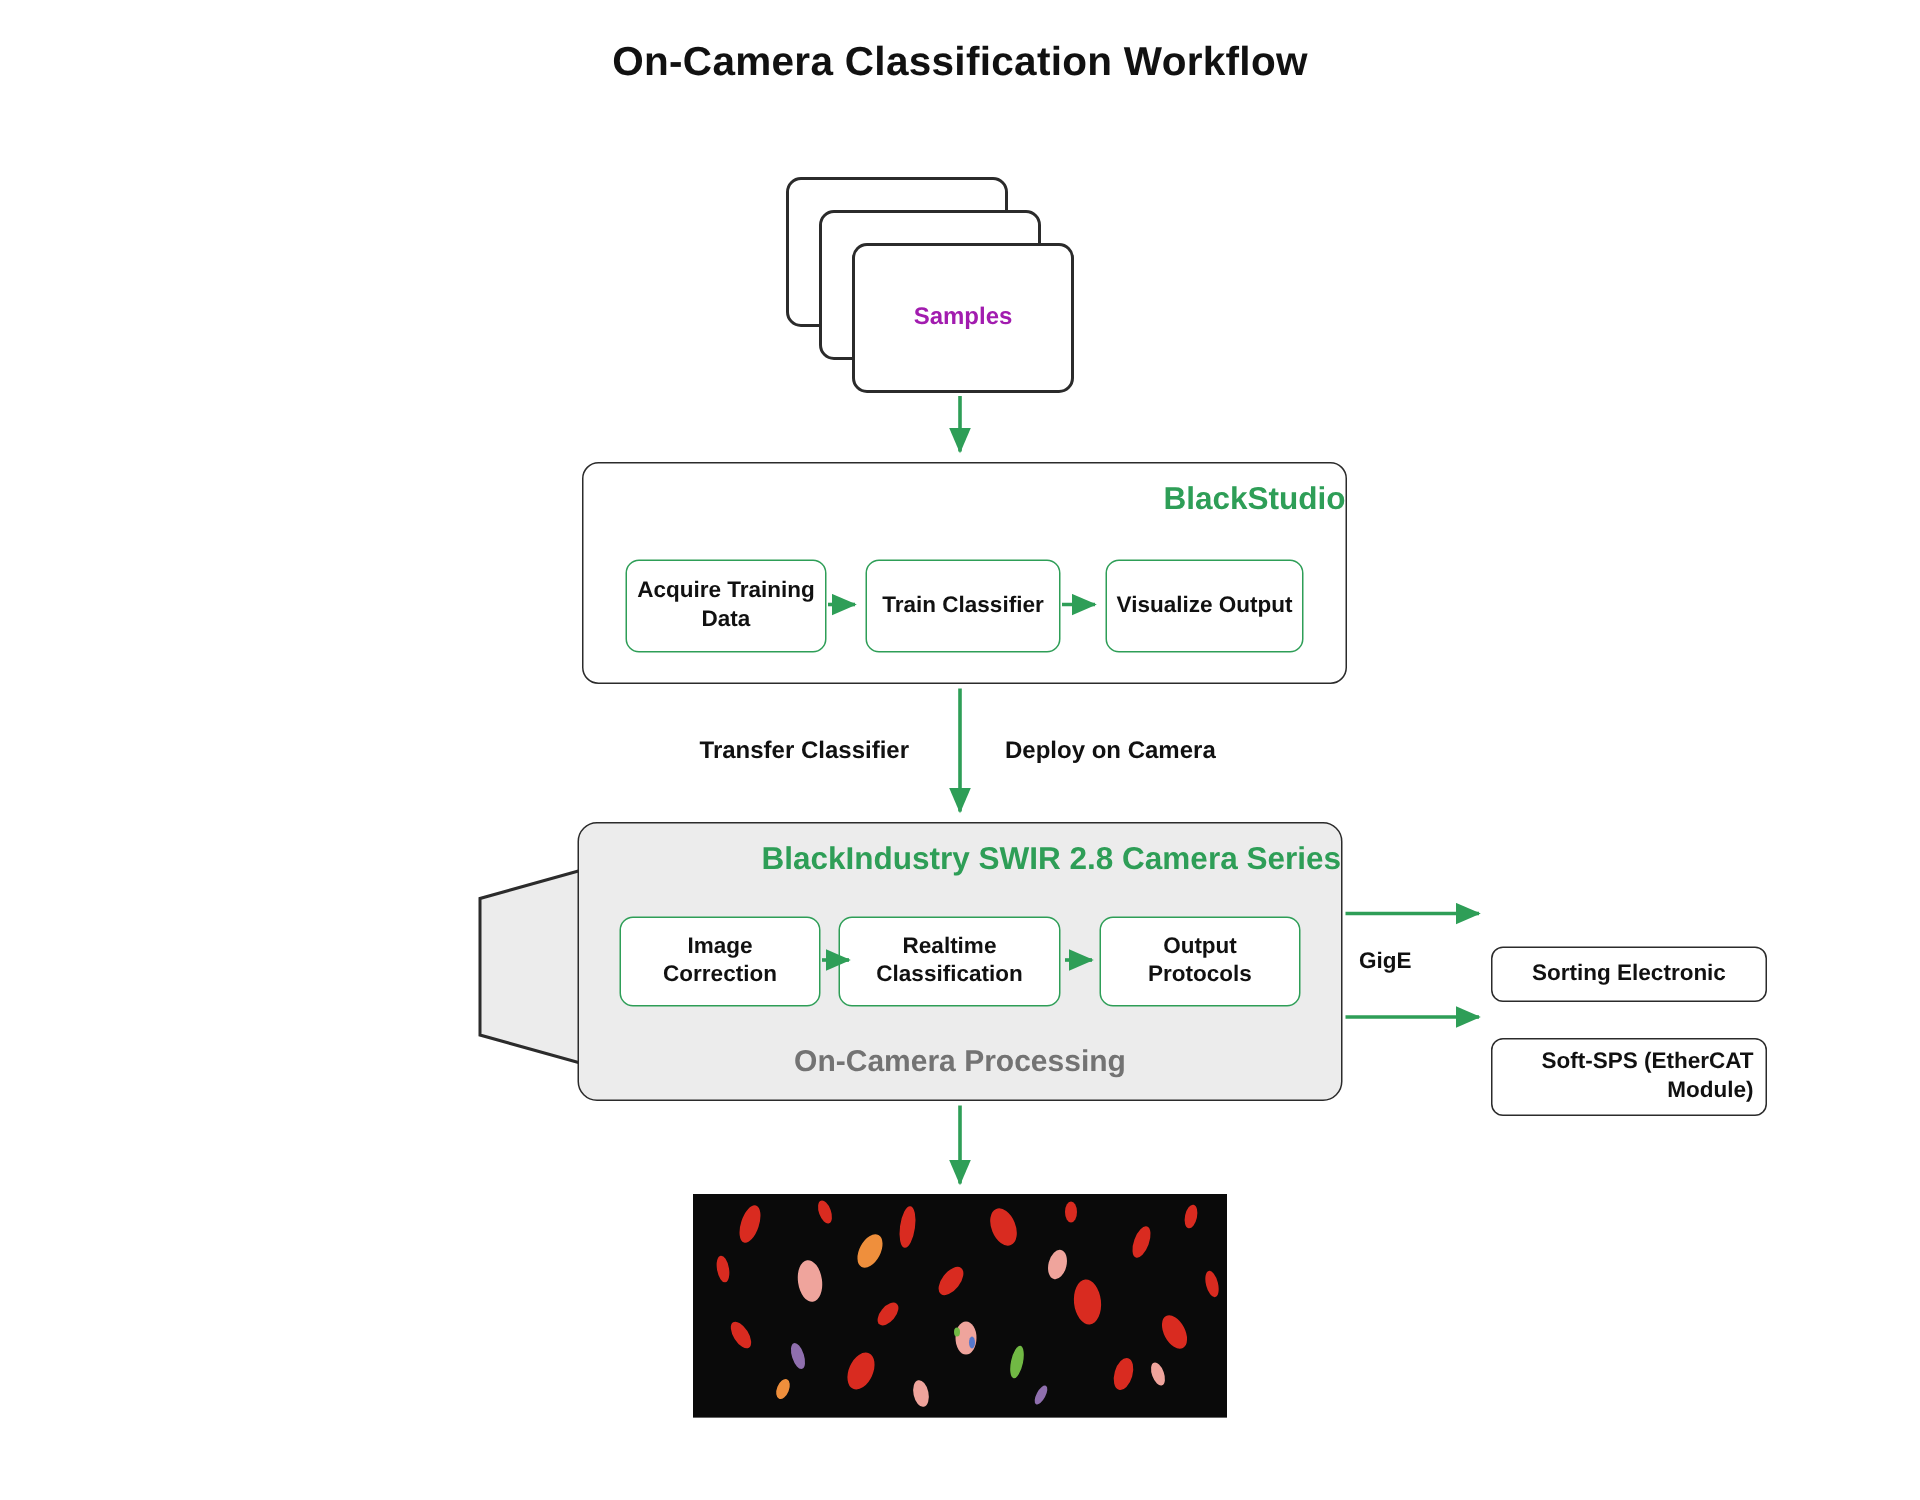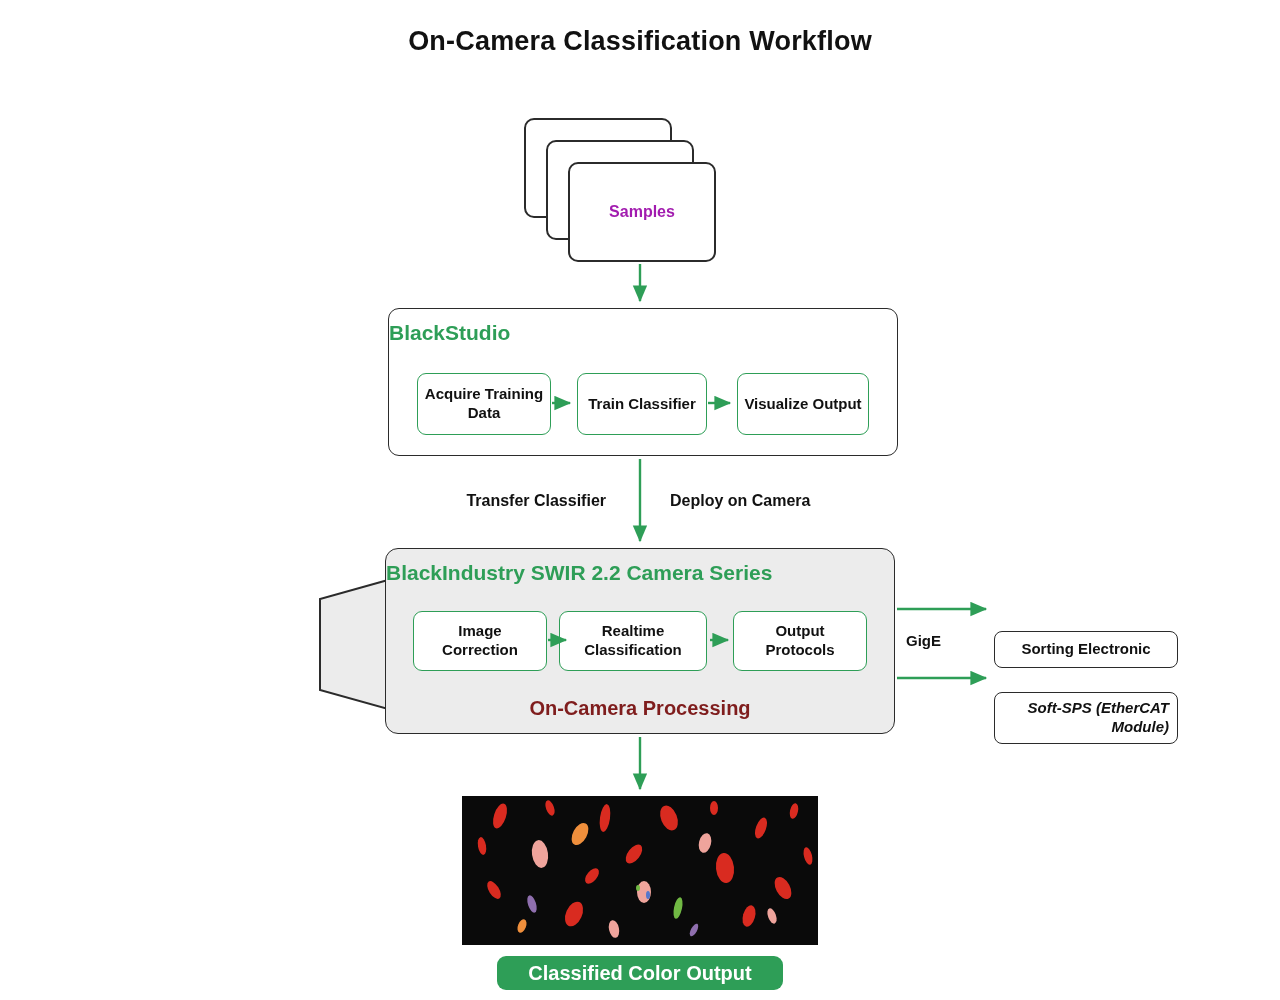--- a/index.html
+++ b/index.html
@@ -19,24 +19,24 @@
   .card.back{left:524px;top:118px;z-index:2;}
   .card.mid{left:546px;top:140px;z-index:3;}
   .card.front{left:568px;top:162px;z-index:4;display:flex;align-items:center;justify-content:center;}
   .card-label{font-size:16px;font-weight:700;color:#a21caf;}
 
   
   .bigbox{position:absolute;box-sizing:border-box;border:1.6px solid #2b2b2b;border-radius:11px;z-index:2;}
   .studio{left:388px;top:308px;width:510px;height:148px;background:#ffffff;}
   .camera{left:385px;top:548px;width:510px;height:186px;background:#ececec;border-radius:13px;}
 
-  .bigbox-title{position:absolute;left:0;top:12px;width:100%;text-align:left;
+  .bigbox-title{position:absolute;left:0;top:12px;width:100%;text-align:right;
                 font-size:21px;font-weight:700;color:#2e9e57;}
   .camera-sub{position:absolute;left:0;bottom:13px;width:100%;text-align:center;
-              font-size:20px;font-weight:700;color:#7f1d1d;}
+              font-size:20px;font-weight:700;color:#737373;}
 
   .step{position:absolute;box-sizing:border-box;background:#ffffff;border:1.7px solid #2e9e57;
         border-radius:9px;display:flex;align-items:center;justify-content:center;text-align:center;
         font-size:15px;font-weight:700;color:#111;line-height:1.25;padding:4px 6px;}
   .studio .step{top:64px;height:62px;}
   .camera .step{top:62px;height:60px;}
   .s1{left:28px;width:134px;}
   .s2{left:188px;width:130px;}
   .s3{left:348px;width:132px;text-align:right;}
   .c1{left:27px;width:134px;}
@@ -44,21 +44,21 @@
   .c3{left:347px;width:134px;}
 
   .midlabel{position:absolute;z-index:2;font-size:16px;font-weight:600;color:#111;}
   .lab-left{left:378px;top:492px;width:228px;text-align:right;}
   .lab-right{left:670px;top:492px;width:230px;text-align:left;}
 
   .outbox{position:absolute;box-sizing:border-box;background:#fff;border:1.6px solid #2b2b2b;
           border-radius:8px;display:flex;align-items:center;justify-content:center;text-align:right;
           font-size:15px;font-weight:700;color:#111;line-height:1.25;z-index:2;padding:2px 8px;margin-top:40px;}
   .out1{left:994px;top:591px;width:184px;height:37px;}
-  .out2{left:994px;top:652px;width:184px;height:52px;font-style:italic;}
+  .out2{left:994px;top:652px;width:184px;height:52px;}
   .gige{left:906px;top:632px;width:66px;text-align:left;font-weight:700;font-size:15px;}
 
   .result-img{position:absolute;left:462px;top:796px;width:356px;height:149px;background:#0a0a0a;z-index:2;}
   .result-img svg{display:block;}
 
   .badge{position:absolute;left:497px;top:956px;width:286px;height:34px;background:#2e9e57;
          border-radius:9px;display:flex;align-items:center;justify-content:center;
          color:#ffffff;font-size:20px;font-weight:700;z-index:2;}
 </style>
 </head>
@@ -82,21 +82,21 @@
     <div class="bigbox-title">BlackStudio</div>
     <div class="step s1">Acquire Training Data</div>
     <div class="step s2">Train Classifier</div>
     <div class="step s3">Visualize Output</div>
   </div>
 
   <div class="midlabel lab-left">Transfer Classifier</div>
   <div class="midlabel lab-right">Deploy on Camera</div>
 
   <div class="bigbox camera">
-    <div class="bigbox-title">BlackIndustry SWIR 2.2 Camera Series</div>
+    <div class="bigbox-title">BlackIndustry SWIR 2.8 Camera Series</div>
     <div class="step c1">Image Correction</div>
     <div class="step c2">Realtime Classification</div>
     <div class="step c3">Output Protocols</div>
     <div class="camera-sub">On-Camera Processing</div>
   </div>
 
   <div class="midlabel gige">GigE</div>
   <div class="outbox out1">Sorting Electronic</div>
   <div class="outbox out2">Soft-SPS (EtherCAT Module)</div>
 
@@ -129,21 +129,20 @@
         <ellipse cx="60" cy="130" rx="4" ry="7" fill="#ef8f3c" transform="rotate(22 60 130)"></ellipse>
         <ellipse cx="346" cy="60" rx="4" ry="9" fill="#d92b20" transform="rotate(-14 346 60)"></ellipse>
         <ellipse cx="232" cy="134" rx="3" ry="7" fill="#8f6fae" transform="rotate(28 232 134)"></ellipse>
         <ellipse cx="20" cy="50" rx="4" ry="9" fill="#d92b20" transform="rotate(-10 20 50)"></ellipse>
         <ellipse cx="130" cy="80" rx="5" ry="9" fill="#d92b20" transform="rotate(40 130 80)"></ellipse>
         <ellipse cx="310" cy="120" rx="4" ry="8" fill="#efa49c" transform="rotate(-20 310 120)"></ellipse>
       </g>
     </svg>
   </div>
 
-  <div class="badge">Classified Color Output</div>
 
   <svg class="layer-svg over" viewBox="0 0 1280 1000">
     <defs>
       <marker id="ah" markerWidth="9" markerHeight="8" refX="6.5" refY="3" orient="auto" markerUnits="strokeWidth">
         <path d="M0,0 L7,3 L0,6 Z" fill="#2e9e57"></path>
       </marker>
     </defs>
     <g stroke="#2e9e57" stroke-width="2.4" fill="none">
       <line x1="640" y1="264" x2="640" y2="301" marker-end="url(#ah)"></line>
       <line x1="552" y1="403" x2="570" y2="403" marker-end="url(#ah)"></line>

